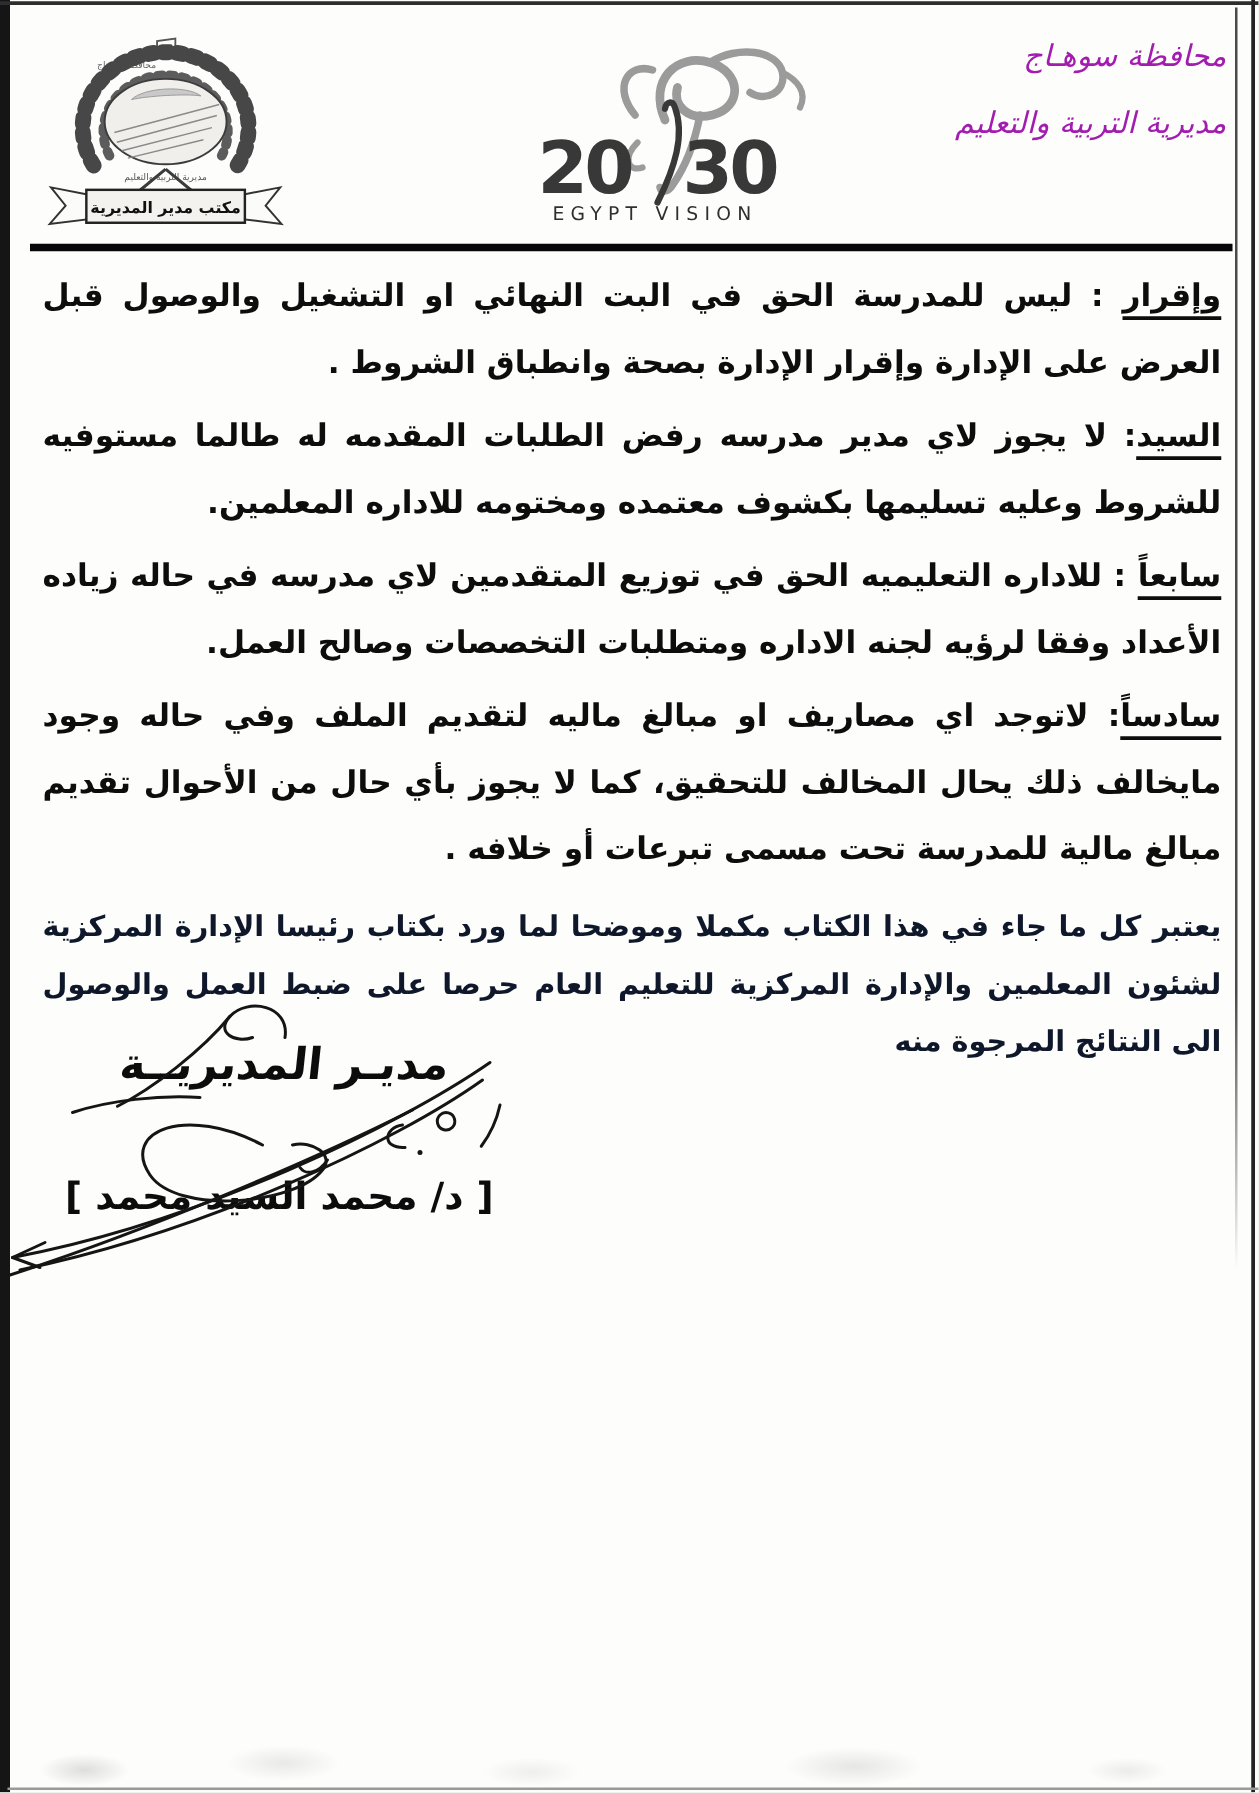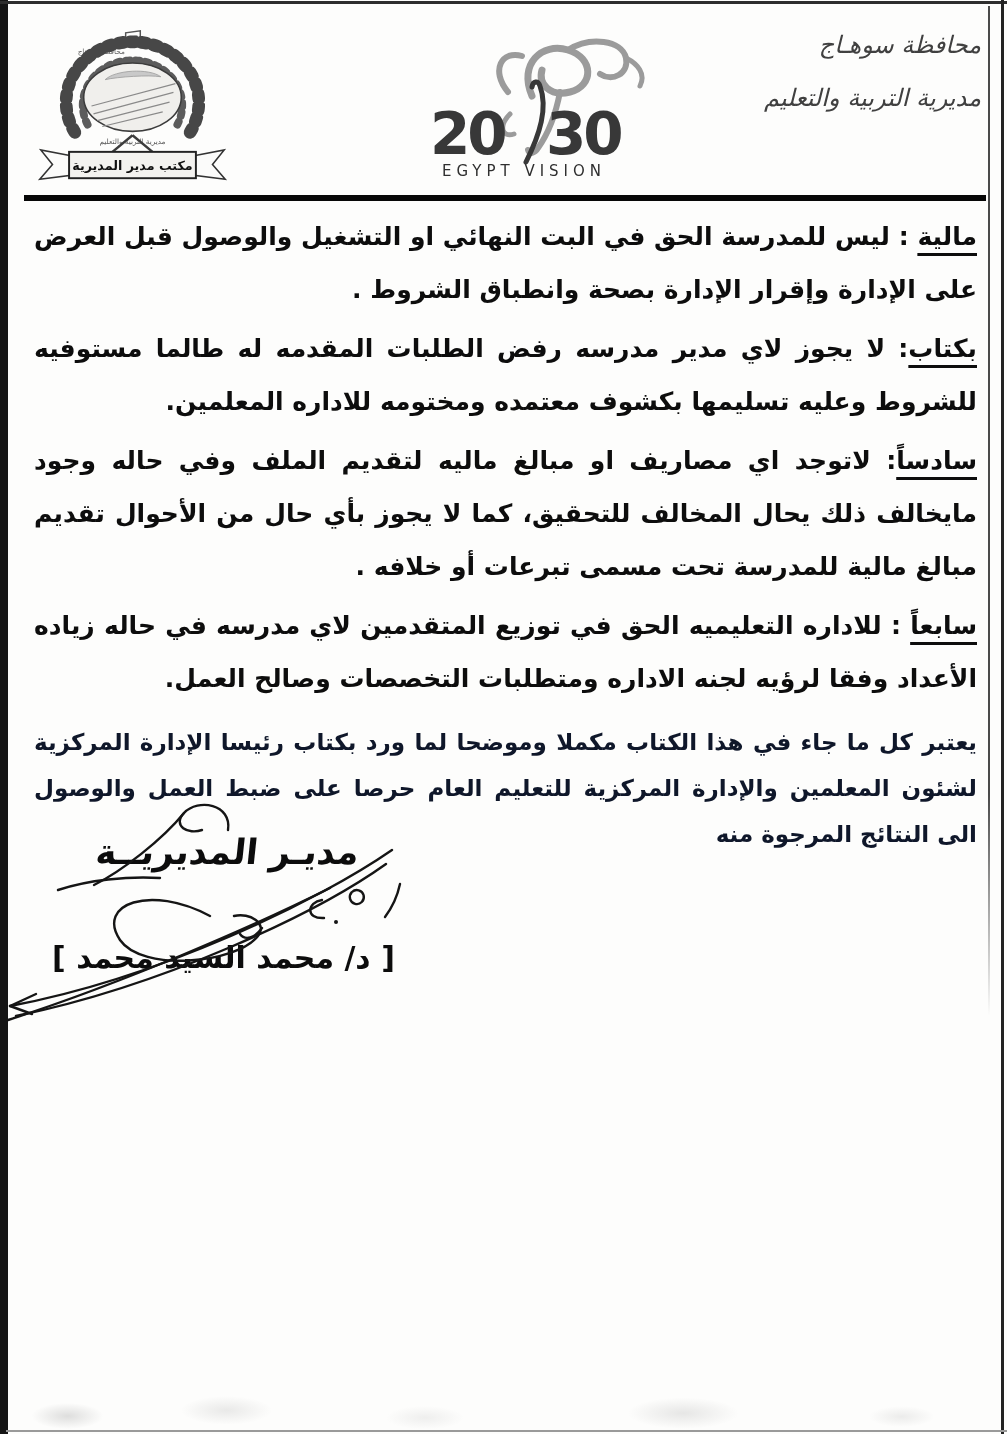--- a/index.html
+++ b/index.html
@@ -23,21 +23,21 @@
       radial-gradient(ellipse 70px 22px at 22% 65%, rgba(110,110,110,.14), transparent 65%),
       radial-gradient(ellipse 60px 18px at 42% 78%, rgba(110,110,110,.10), transparent 65%),
       radial-gradient(ellipse 85px 24px at 68% 70%, rgba(110,110,110,.16), transparent 65%),
       radial-gradient(ellipse 50px 16px at 90% 76%, rgba(110,110,110,.12), transparent 65%);}
   
   .hdr{position:absolute; top:0; left:0; right:0; height:195px;}
   .emblem{position:absolute; left:32px; top:24px; width:200px; height:165px;}
   .vision{position:absolute; left:390px; top:34px; width:268px; height:150px;}
   .org{position:absolute; right:26px; top:18px; width:280px; direction:rtl;}
   .org-line{height:53px; display:flex; align-items:center; justify-content:flex-start;
-    font-size:24px; font-style:italic; color:#404040; letter-spacing:0.5px;}
+    font-size:24px; font-style:italic; color:#a21caf; letter-spacing:0.5px;}
   .rule{position:absolute; top:195px; left:24px; width:962px; height:6px; background:#070707;}
   
   .body-text{position:absolute; top:210px; right:30px; left:34px; direction:rtl;
     text-align:justify;}
   .para{margin:0 0 6px 0; font-size:25px; font-weight:bold; line-height:53px; color:#0d0d0d;}
   .plabel{text-decoration:underline; text-decoration-thickness:2.5px; text-underline-offset:8px;}
   .closing{margin:14px 0 0 0; font-size:23px; font-weight:bold; line-height:46px; color:#0f172a;}
   
   .sig-right{position:absolute; top:824px; right:30px; width:310px; height:170px; direction:rtl;}
   .sig-right .sig-title{position:absolute; right:2px; top:0; font-size:26px; font-weight:bold; white-space:nowrap;}
@@ -98,24 +98,24 @@
 
     <div class="org">
       <div class="org-line">محافظة سوهـاج</div>
       <div class="org-line">مديرية التربية والتعليم</div>
     </div>
   </header>
 
   <div class="rule"></div>
 
   <main class="body-text">
-    <p class="para"><span class="plabel">مالية</span><span> : ليس للمدرسة الحق في البت النهائي او التشغيل والوصول قبل العرض على الإدارة وإقرار الإدارة بصحة وانطباق الشروط .</span></p>
-    <p class="para"><span class="plabel">بكتاب</span><span>: لا يجوز لاي مدير مدرسه رفض الطلبات المقدمه له طالما مستوفيه للشروط وعليه تسليمها بكشوف معتمده ومختومه للاداره المعلمين.</span></p>
+    <p class="para"><span class="plabel">وإقرار</span><span> : ليس للمدرسة الحق في البت النهائي او التشغيل والوصول قبل العرض على الإدارة وإقرار الإدارة بصحة وانطباق الشروط .</span></p>
+    <p class="para"><span class="plabel">السيد</span><span>: لا يجوز لاي مدير مدرسه رفض الطلبات المقدمه له طالما مستوفيه للشروط وعليه تسليمها بكشوف معتمده ومختومه للاداره المعلمين.</span></p>
+    <p class="para"><span class="plabel">سابعاً</span><span> : للاداره التعليميه الحق في توزيع المتقدمين لاي مدرسه في حاله زياده الأعداد وفقا لرؤيه لجنه الاداره ومتطلبات التخصصات وصالح العمل.</span></p>
     <p class="para"><span class="plabel">سادساً</span><span>: لاتوجد اي مصاريف او مبالغ ماليه لتقديم الملف وفي حاله وجود مايخالف ذلك يحال المخالف للتحقيق، كما لا يجوز بأي حال من الأحوال تقديم مبالغ مالية للمدرسة تحت مسمى تبرعات أو خلافه .</span></p>
-    <p class="para"><span class="plabel">سابعاً</span><span> : للاداره التعليميه الحق في توزيع المتقدمين لاي مدرسه في حاله زياده الأعداد وفقا لرؤيه لجنه الاداره ومتطلبات التخصصات وصالح العمل.</span></p>
     <p class="closing">يعتبر كل ما جاء في هذا الكتاب مكملا وموضحا لما ورد بكتاب رئيسا الإدارة المركزية لشئون المعلمين والإدارة المركزية للتعليم العام حرصا على ضبط العمل والوصول الى النتائج المرجوة منه</p>
   </main>
 
 
   <section class="sig-left">
     <svg viewBox="0 0 432 240">
       <path class="ink" d="M228,42 C232,16 198,10 184,25 C172,38 188,47 202,42"></path>
       <path class="ink" d="M184,25 C162,52 122,83 94,97"></path>
       <path class="ink" d="M58,102 C88,92 128,88 160,90"></path>
       <path class="ink" d="M210,128 C150,96 96,116 120,152 C142,184 236,176 258,148 C268,136 250,124 234,128"></path>

